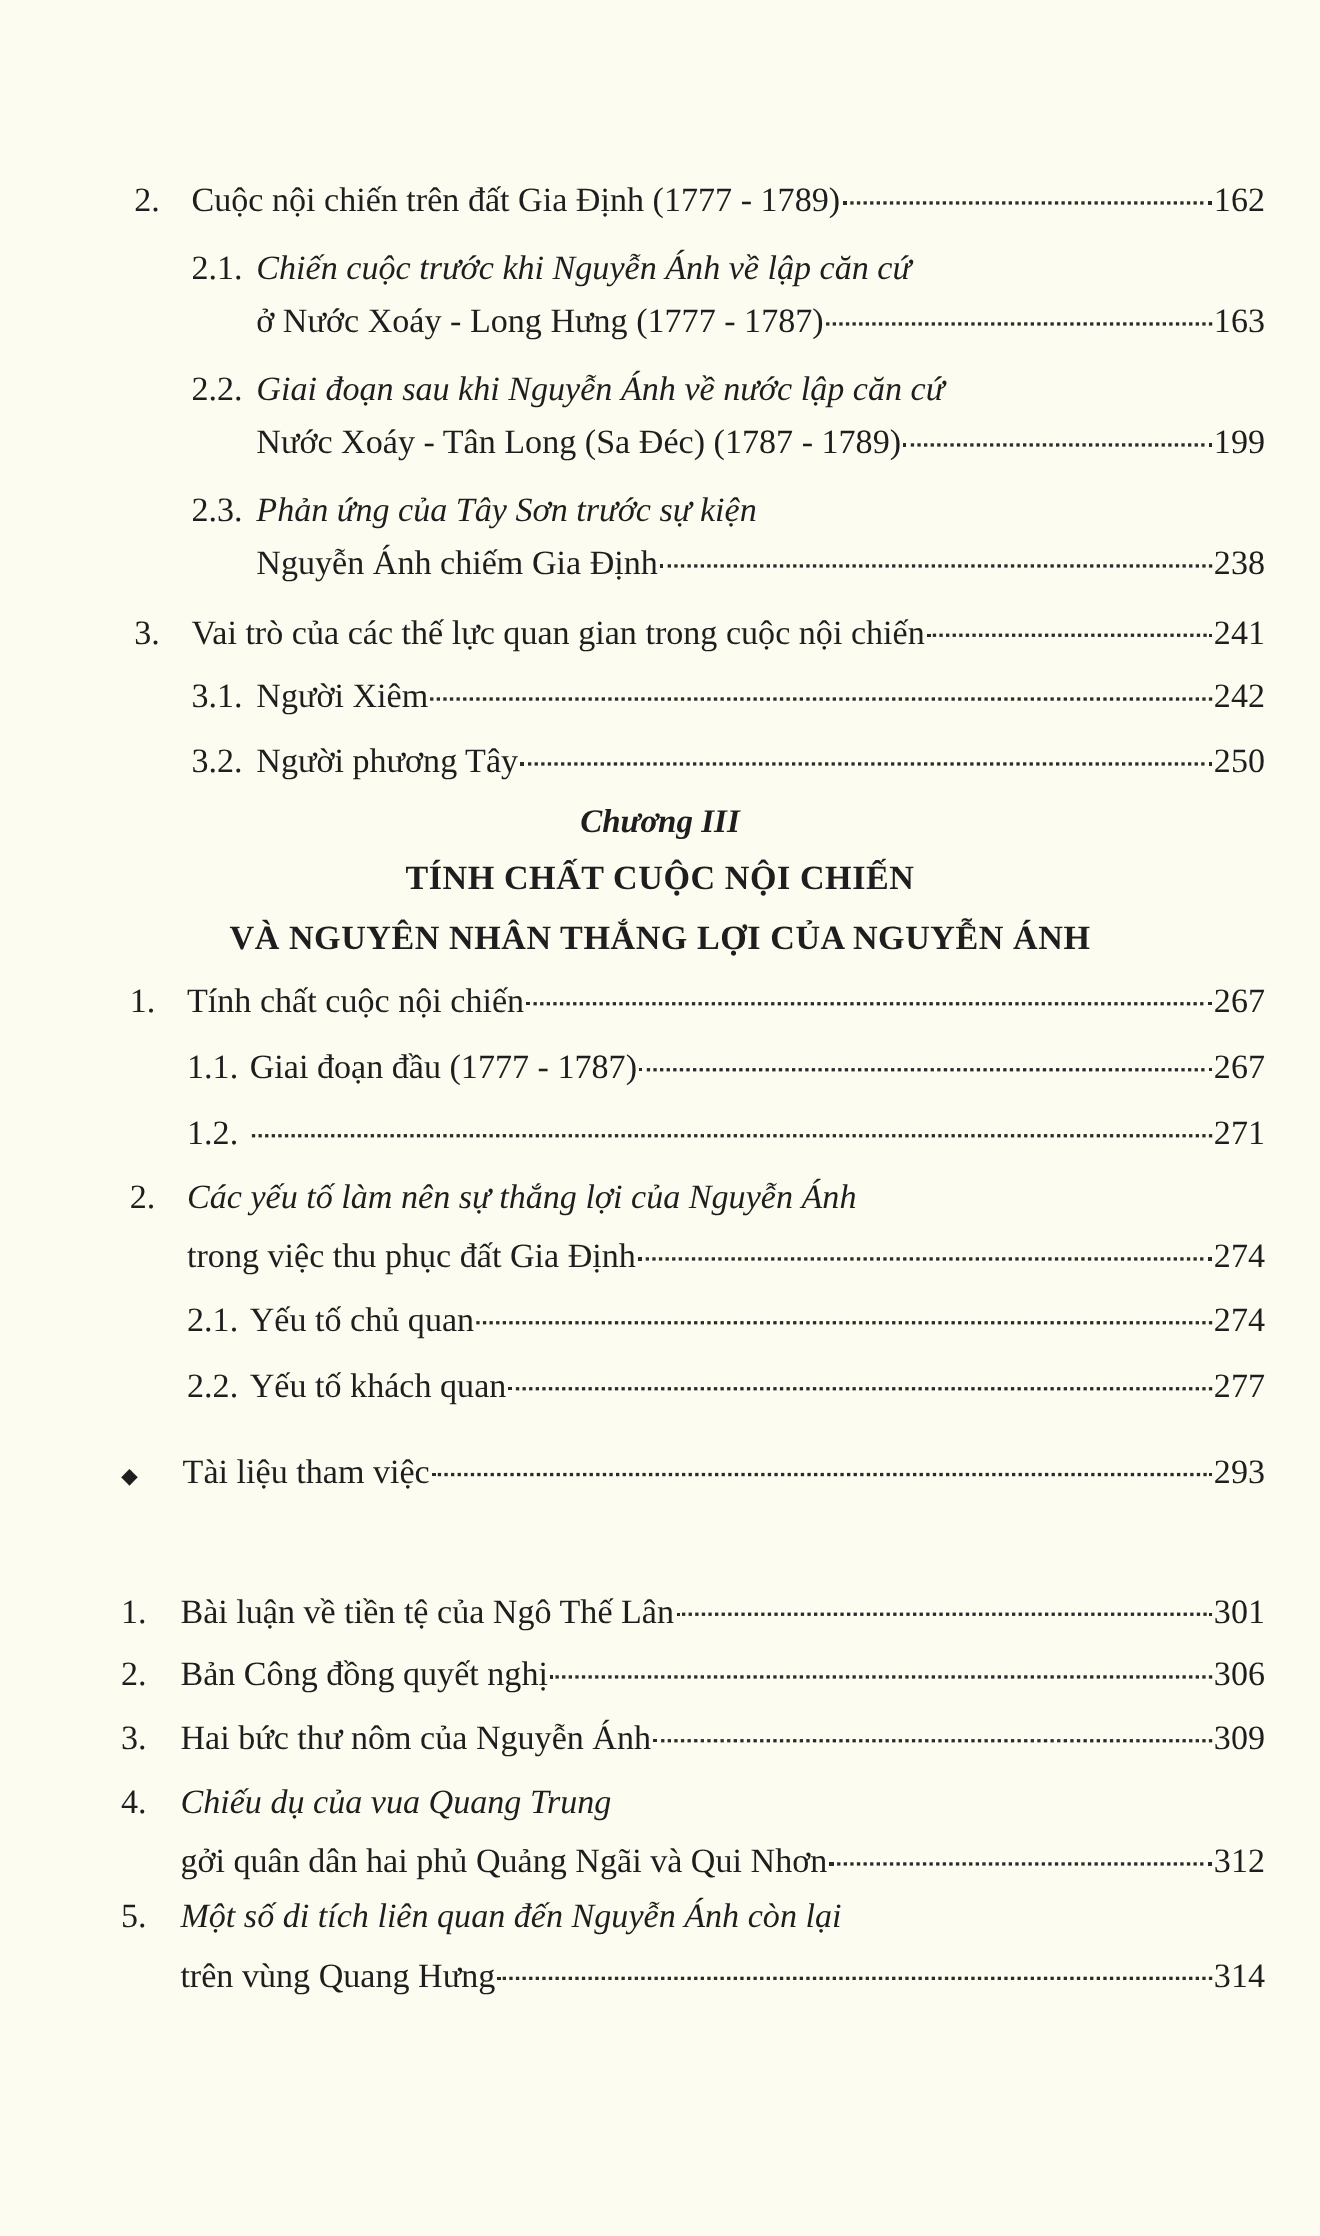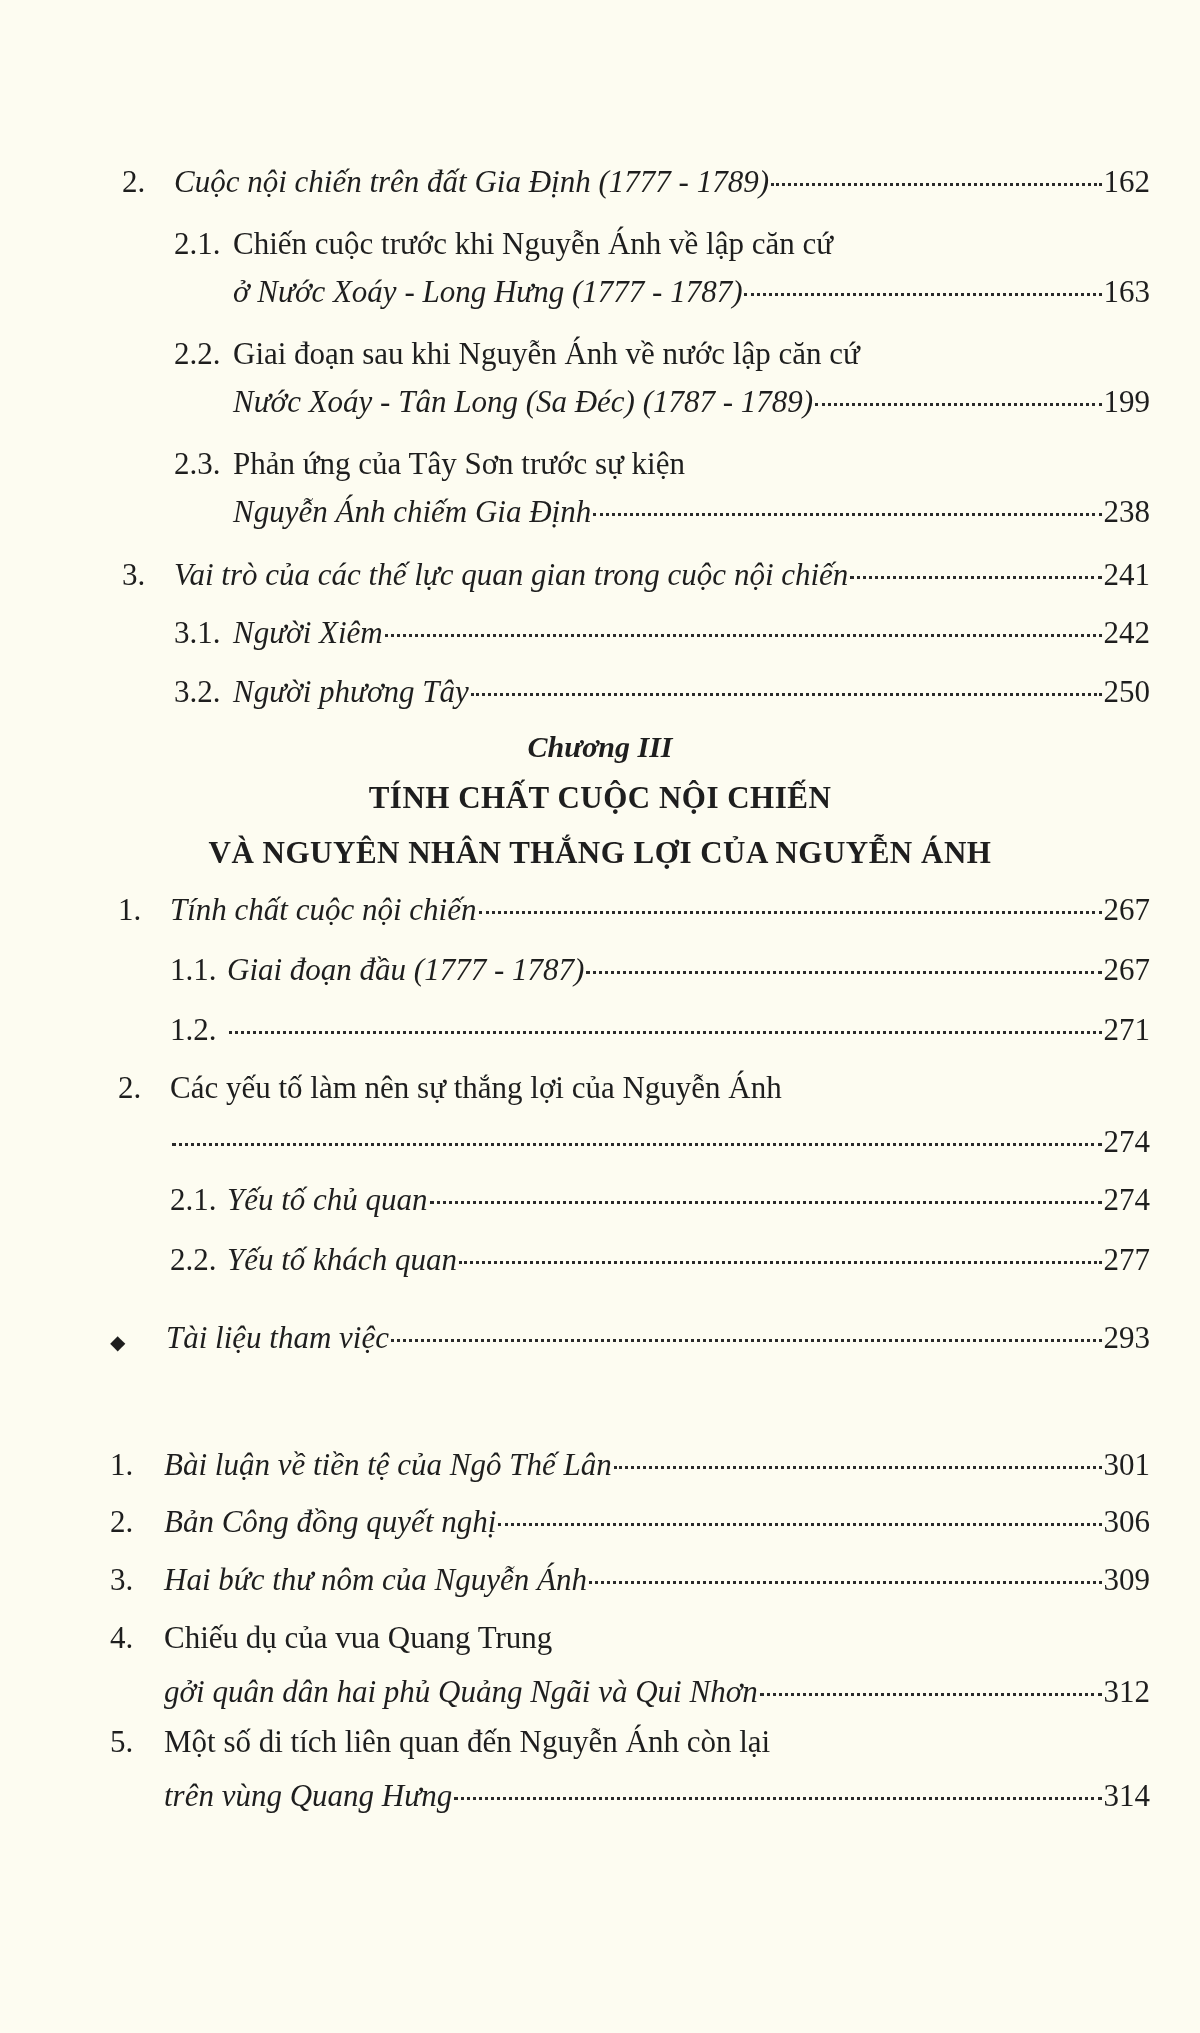--- a/index.html
+++ b/index.html
@@ -7,23 +7,23 @@
     width: 1200px; height: 2033px;
     background: #fdfcf1;
     font-family: "Liberation Serif", "DejaVu Serif", serif;
     color: #1e1e1e;
     position: relative;
     overflow: hidden;
   }
   .page { position: absolute; left: 0; top: 0; width: 1200px; height: 2033px; }
   .entry { position: absolute; left: 0; width: 1200px; font-size: 31px; line-height: 40px; }
   .entry .num { position: absolute; top: 0; }
-  .entry .line { position: absolute; top: 0; white-space: nowrap; }
+  .entry .line { position: absolute; top: 0; white-space: nowrap; font-style: italic; }
   .entry .row { position: absolute; display: flex; align-items: baseline; right: 50px; }
-  .entry .row .txt { white-space: nowrap; font-style: italic; }
+  .entry .row .txt { white-space: nowrap; }
   .entry .row .dots {
     flex: 1; margin: 0 2px;
     border-bottom: 3px dotted #2a2a2a; height: 0; position: relative; top: -6px;
   }
   .entry .row .pg { white-space: nowrap; font-family: Liberation Serif, serif; }
   .bullet { position: absolute; font-size: 20px; }
   .heading { position: absolute; left: 0; width: 1200px; text-align: center; }
   .chap-label { font-style: italic; font-weight: bold; font-size: 30px; }
   .chap-title { font-weight: bold; font-size: 31px; letter-spacing: 0.5px; }
 </style>
@@ -133,20 +133,21 @@
       <span class="pg">271</span>
     </div>
   </div>
 
   <div class="entry" style="top:1068px">
     <span class="num" style="left:118px">2.</span>
     <span class="line" style="left:170px">Các yếu tố làm nên sự thắng lợi của Nguyễn Ánh</span>
   </div>
   <div class="entry" style="top:1122px">
     <div class="row" style="left:170px">
+      <span class="txt">trong việc thu phục đất Gia Định</span>
       <span class="dots"></span>
       <span class="pg">274</span>
     </div>
   </div>
 
   <div class="entry" style="top:1180px">
     <span class="num" style="left:170px">2.1.</span>
     <div class="row" style="left:227px">
       <span class="txt">Yếu tố chủ quan</span>
       <span class="dots"></span>

